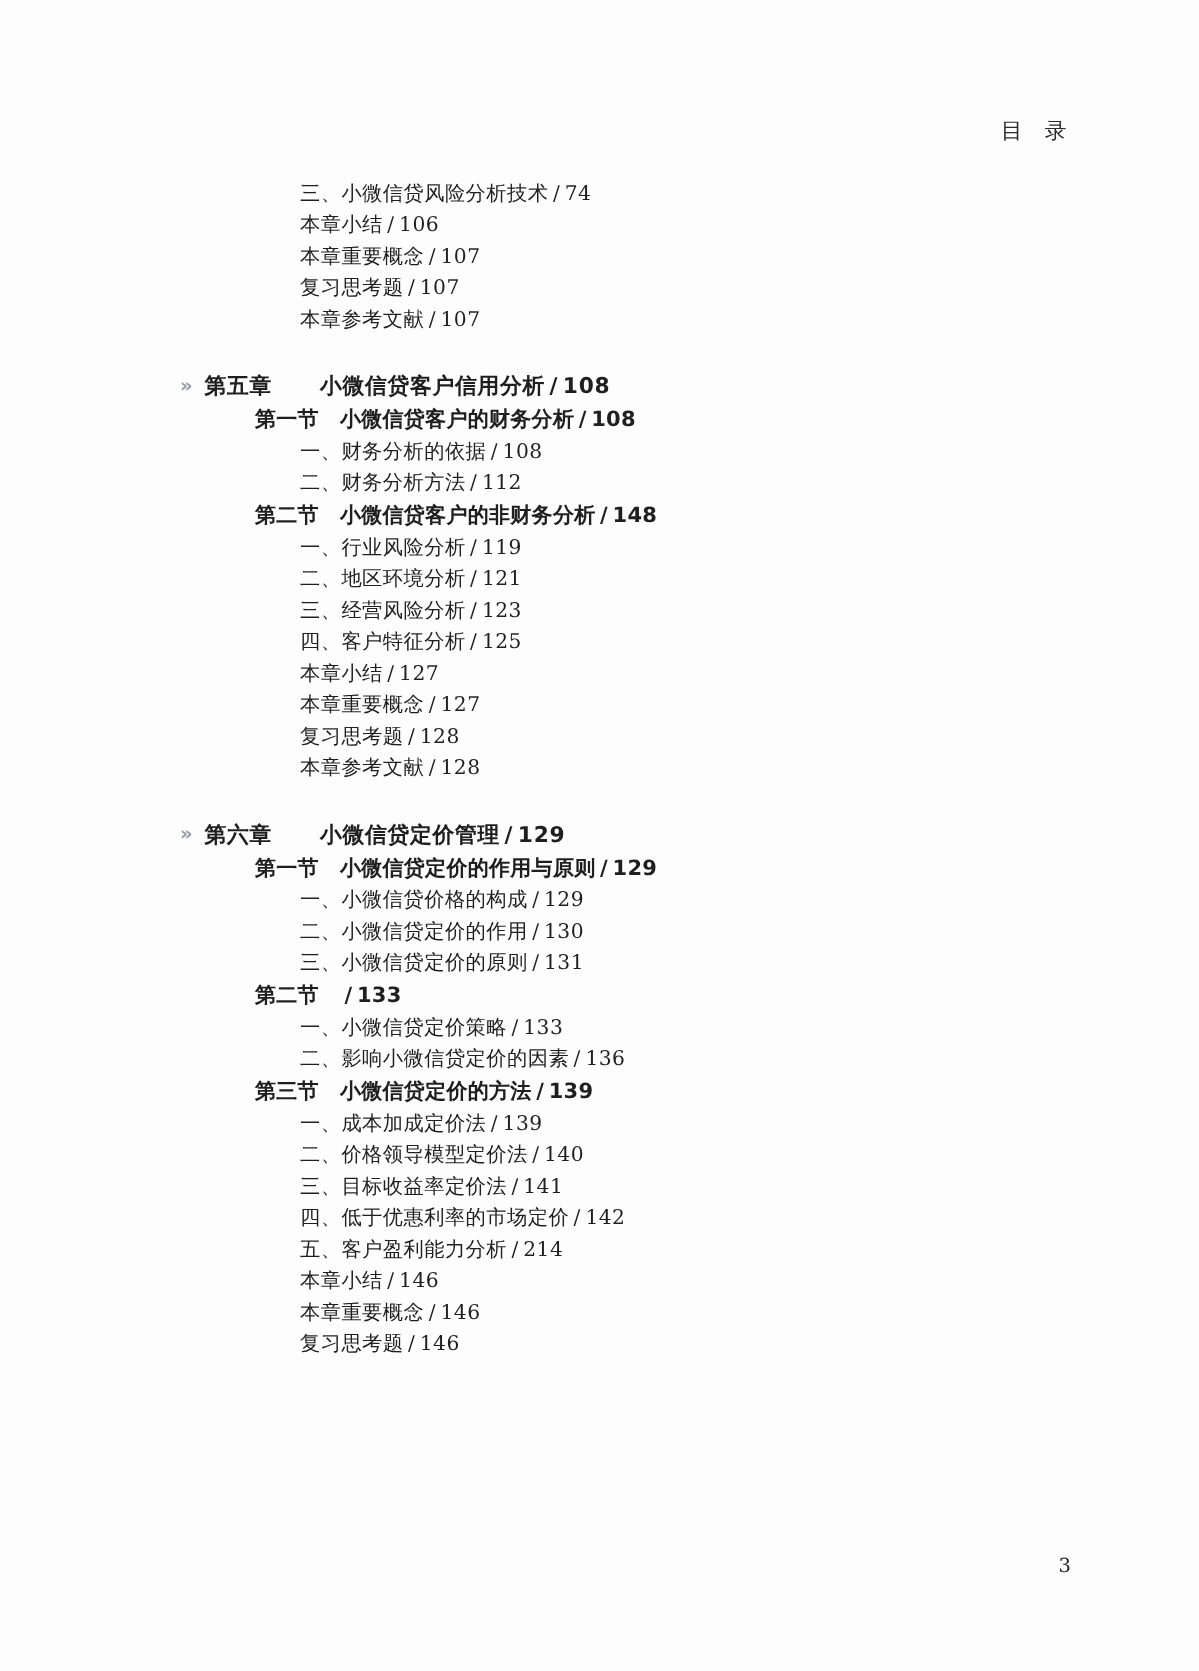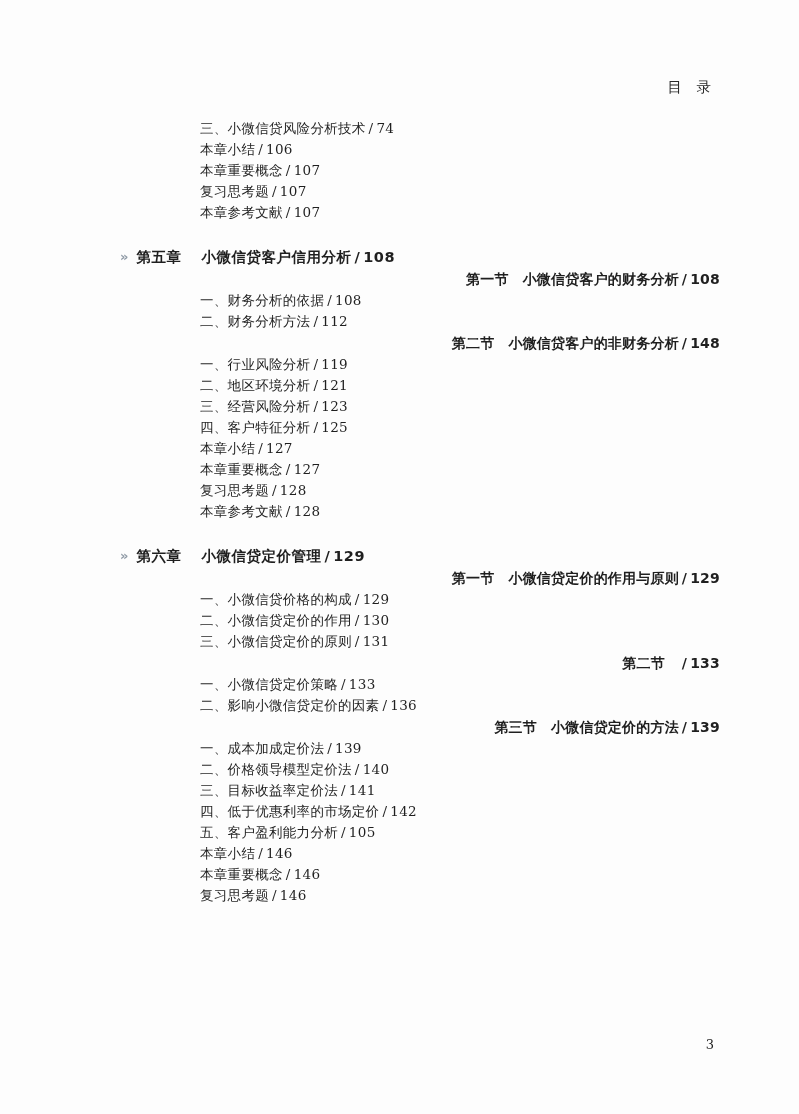--- a/index.html
+++ b/index.html
@@ -59,31 +59,30 @@
   .chev {
     color: #8f9aa6;
     font-size: 13px;
     font-family: "DejaVu Sans", "Liberation Sans", sans-serif;
     font-weight: bold;
     letter-spacing: -1px;
     margin-right: 9px;
     position: relative;
     top: -1px;
   }
-  .chapter-num { margin-right: 20px; }
+  .chapter-num { margin-right: 32px; }
   
   .lvl-section {
     padding-left: 50px;
     font-size: 14px;
     font-family: "DejaVu Sans", "Liberation Sans", sans-serif;
     font-weight: bold;
     margin-top: 4px;
     margin-bottom: 3px;
     letter-spacing: 0.2px;
-    justify-content: flex-end;
   }
   .section-num { margin-right: 14px; }
   
   .lvl-item {
     padding-left: 80px;
     font-size: 13.5px;
     font-family: "DejaVu Serif", "Liberation Serif", serif;
     margin-top: 0;
     margin-bottom: 3px;
     letter-spacing: 0.3px;
@@ -276,21 +275,21 @@
         <span class="num">141</span>
       </div>
       <div class="entry lvl-item">
         <span class="label">四、低于优惠利率的市场定价</span>
         <span class="sep">/</span>
         <span class="num">142</span>
       </div>
       <div class="entry lvl-item">
         <span class="label">五、客户盈利能力分析</span>
         <span class="sep">/</span>
-        <span class="num">105</span>
+        <span class="num">214</span>
       </div>
       <div class="entry lvl-tail">
         <span class="label">本章小结</span>
         <span class="sep">/</span>
         <span class="num">146</span>
       </div>
       <div class="entry lvl-tail">
         <span class="label">本章重要概念</span>
         <span class="sep">/</span>
         <span class="num">146</span>

